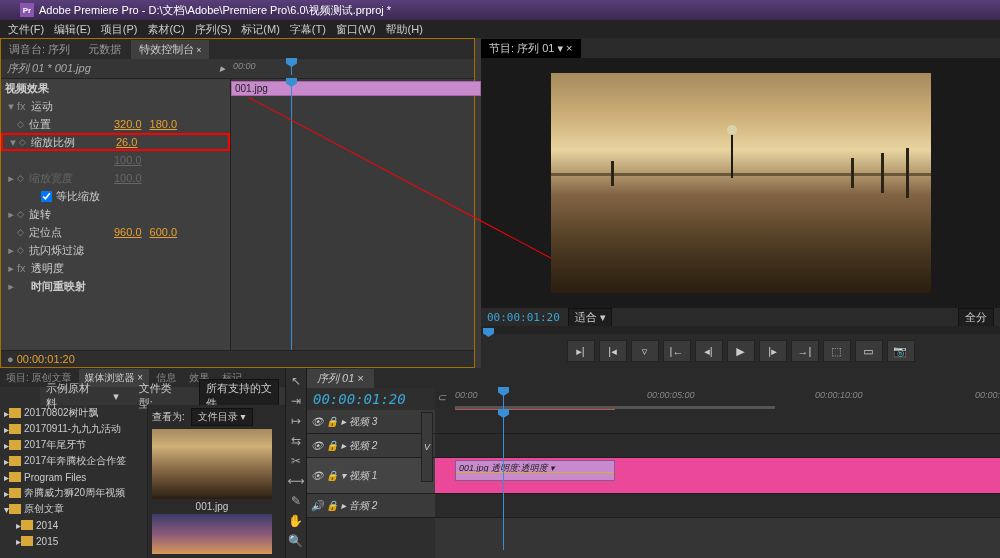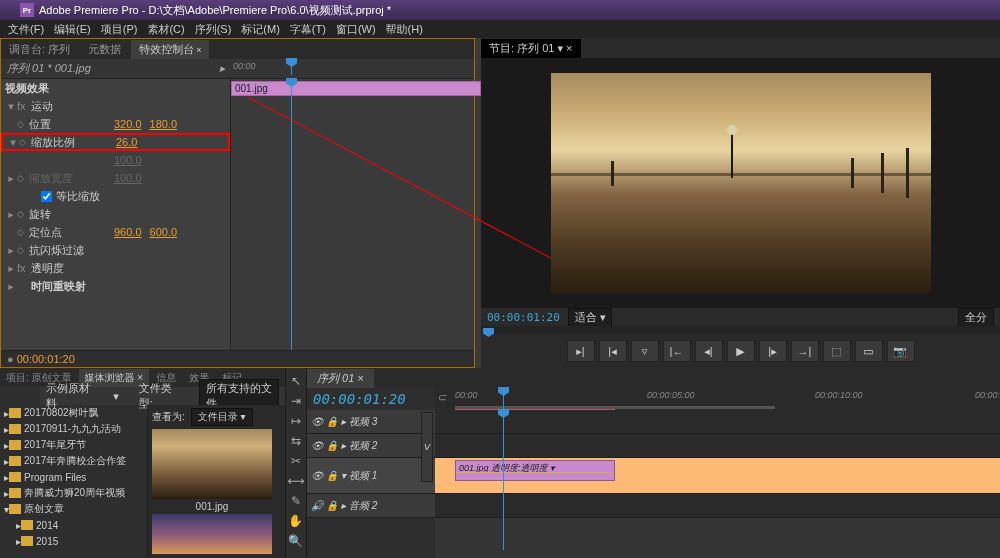--- a/index.html
+++ b/index.html
@@ -394,21 +394,21 @@
             <span class="eye">🔊</span>
             <span class="lock">🔒</span>
             <span>▸</span>
             <span>音频 2</span>
           </div>
       </div>
       <div class="tl-tracks-r">
         <div class="vbar">V</div>
         <div class="track dk" style="height:24px"></div>
         <div class="track dk" style="height:24px"></div>
-        <div class="track" style="height:36px;background:#fdba74;position:relative">
+        <div class="track" style="height:36px;background:#ec4899;position:relative">
           <div class="clip" style="left:20px;top:2px;width:160px">
             <span>001.jpg</span> <span>透明度:透明度 ▾</span>
             <div style="position:absolute;left:0;top:11px;width:100%;height:1px;background:#d8b030"></div>
           </div>
         </div>
         <div class="track dk" style="height:24px"></div>
         <div class="tl-playhead" style="left:68px;height:140px"></div>
       </div>
     </div>
   </div>

